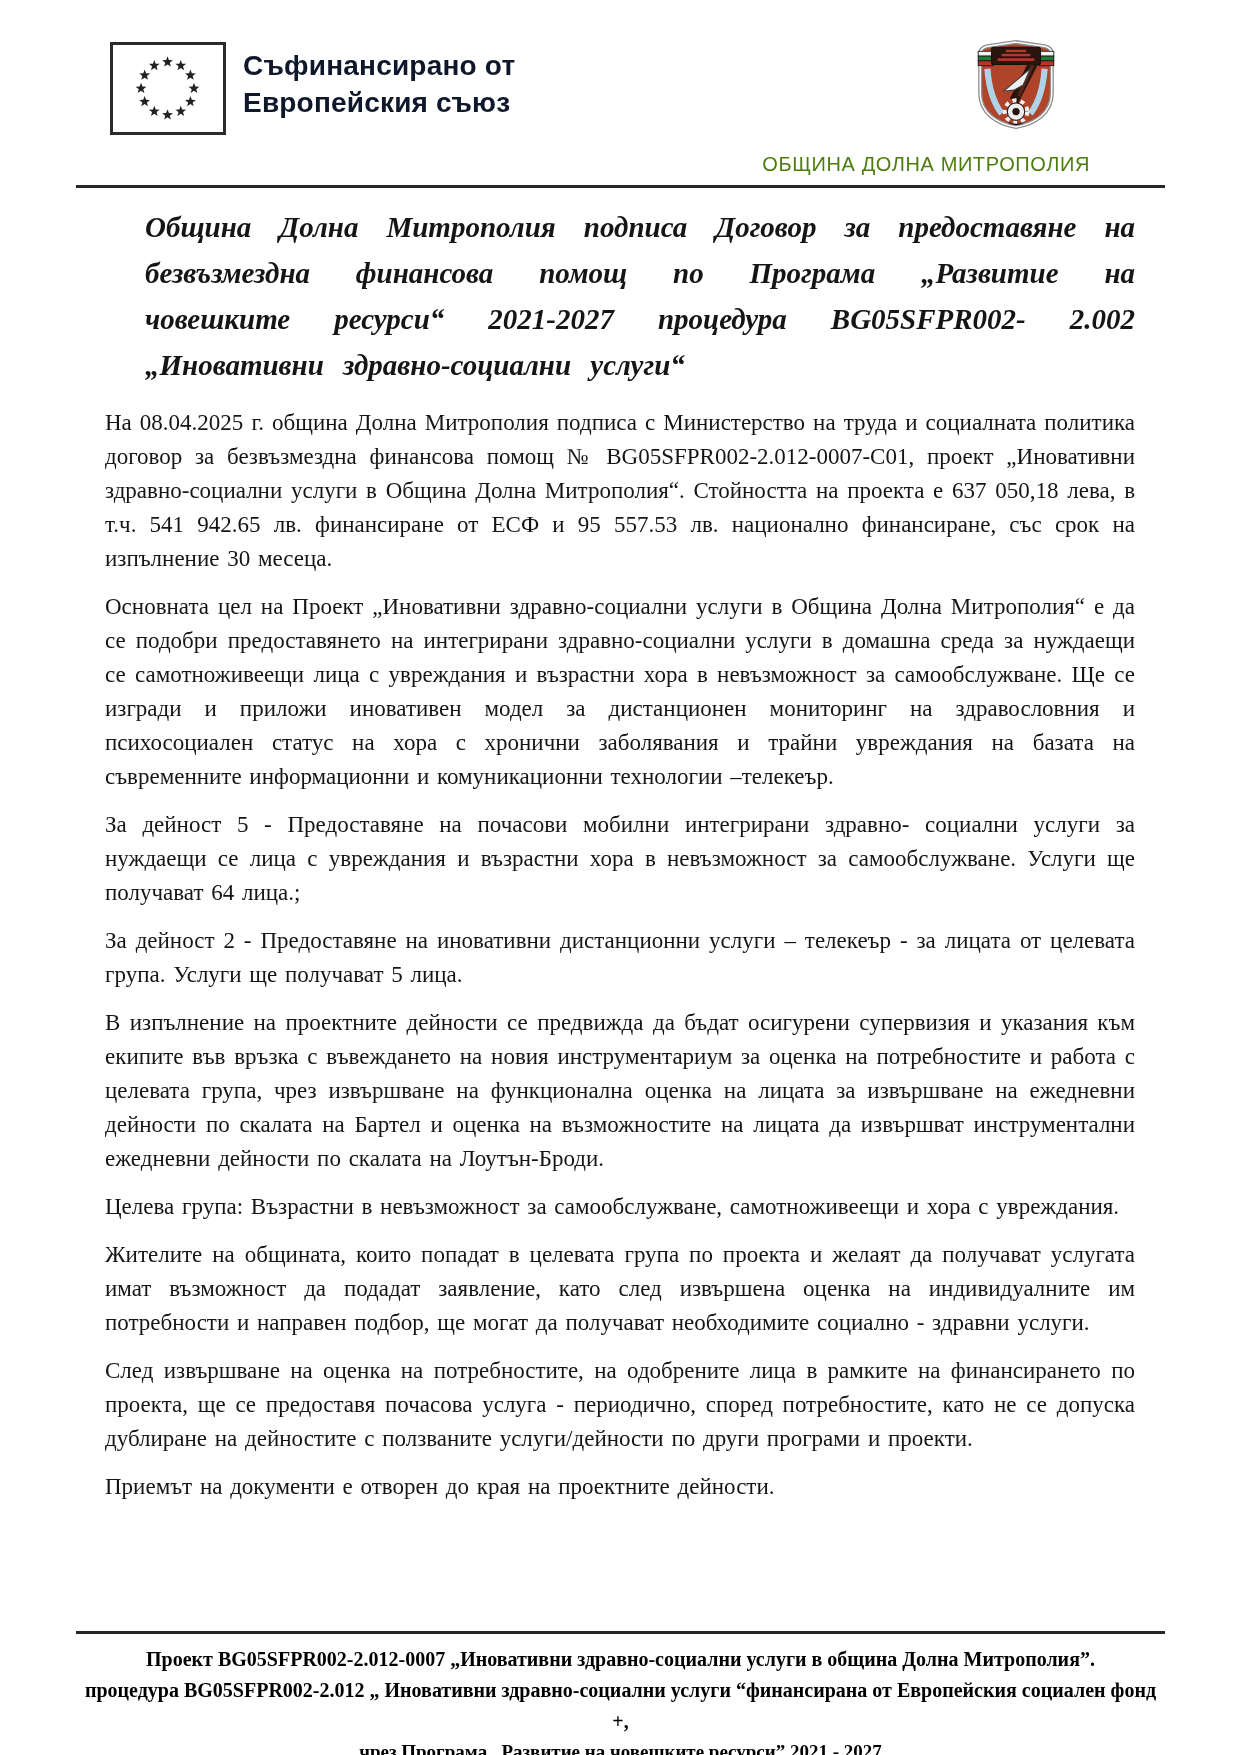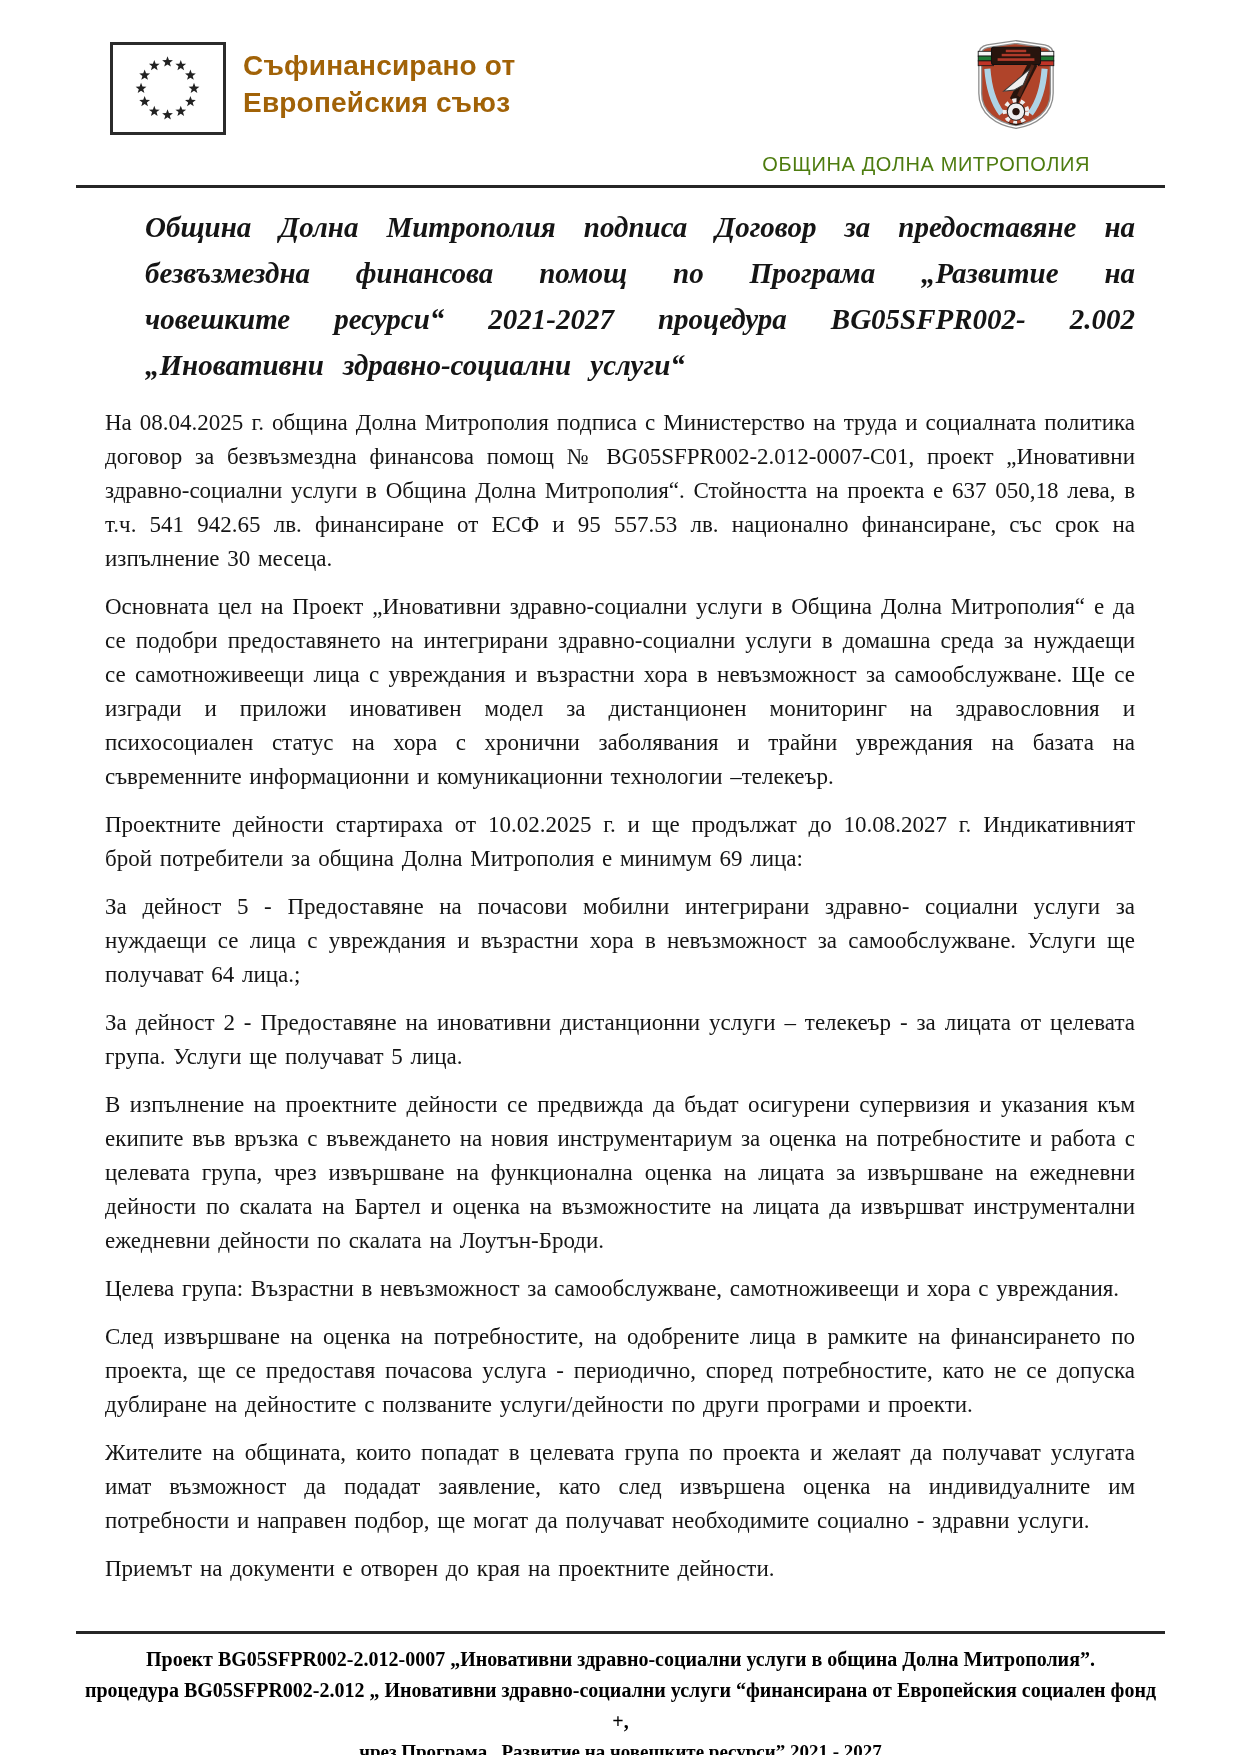--- a/index.html
+++ b/index.html
@@ -11,21 +11,21 @@
   
   .header{position:absolute;left:0;top:0;width:100%;height:192px;}
   .eu-box{
     position:absolute;left:110px;top:42px;width:116px;height:93px;
     border:3px solid #2b2b2b;box-sizing:border-box;background:#fff;
   }
   .eu-box svg{display:block;width:100%;height:100%;}
   .cofin{
     position:absolute;left:243px;top:47px;
     font-family:"Liberation Sans","DejaVu Sans",sans-serif;
-    font-weight:bold;font-size:28px;line-height:37px;color:#a16207;
+    font-weight:bold;font-size:28px;line-height:37px;color:#0f172a;
     letter-spacing:0.2px;
   }
   .emblem{position:absolute;left:975px;top:38px;width:82px;height:92px;}
   .emblem svg{display:block;width:100%;height:100%;}
   .muni-label{
     position:absolute;top:153px;right:151px;
     font-family:"Liberation Sans","DejaVu Sans",sans-serif;
     font-size:20px;color:#4d7c0f;letter-spacing:0.6px;white-space:nowrap;
   }
   .rule-top{
@@ -132,33 +132,32 @@
   </div>
 
   <div class="doc-main">
 
     <p class="doc-title">Община Долна Митрополия подписа Договор за предоставяне на безвъзмездна финансова помощ по Програма „Развитие на човешките ресурси“ 2021-2027 процедура BG05SFPR002- 2.002 „Иновативни здравно-социални услуги“</p>
 
     <p class="para">На 08.04.2025 г. община Долна Митрополия подписа с Министерство на труда и социалната политика договор за безвъзмездна финансова помощ № BG05SFPR002-2.012-0007-C01, проект „Иновативни здравно-социални услуги в Община Долна Митрополия“. Стойността  на проекта е 637 050,18 лева, в т.ч. 541 942.65 лв. финансиране от ЕСФ и 95 557.53 лв. национално финансиране,  със срок на изпълнение 30 месеца.</p>
 
     <p class="para">Основната цел на Проект „Иновативни здравно-социални услуги в Община Долна Митрополия“  е да се подобри предоставянето на интегрирани здравно-социални услуги в домашна среда за нуждаещи се самотноживеещи лица с увреждания и възрастни хора в невъзможност за самообслужване. Ще се изгради и приложи иновативен модел за дистанционен мониторинг на здравословния и психосоциален статус на хора с хронични заболявания и трайни увреждания на базата на съвременните информационни и комуникационни технологии –телекеър.</p>
 
-    <p class="para">Проектните дейности стартираха от 10.02.2025 г. и ще продължат до 10.08.2027 г. Индикативният брой потребители за община Долна Митрополия е минимум 69 лица:</p>
 
     <p class="para">За дейност 5 - Предоставяне на почасови мобилни интегрирани здравно- социални услуги за нуждаещи се лица с увреждания и възрастни хора в невъзможност за самообслужване. Услуги ще получават 64 лица.;</p>
 
     <p class="para">За дейност 2 - Предоставяне на иновативни дистанционни услуги – телекеър  - за лицата от целевата група. Услуги ще получават 5 лица.</p>
 
     <p class="para">В изпълнение на проектните дейности се предвижда да бъдат осигурени супервизия и указания към екипите във връзка с въвеждането на новия инструментариум за оценка на потребностите и работа с целевата група, чрез извършване на функционална оценка на лицата за извършване на ежедневни дейности по скалата на Бартел и оценка на възможностите на лицата да извършват инструментални ежедневни дейности по скалата на Лоутън-Броди.</p>
 
     <p class="para">Целева група: Възрастни в невъзможност за самообслужване, самотноживеещи и хора с увреждания.</p>
 
+    <p class="para">Жителите на общината, които попадат в целевата група  по проекта и желаят да получават услугата имат възможност да подадат заявление, като след извършена оценка на индивидуалните им потребности и направен подбор, ще могат да получават необходимите  социално - здравни услуги.</p>
+
     <p class="para">След извършване на оценка на потребностите, на одобрените лица в рамките на финансирането по проекта, ще се предоставя почасова услуга - периодично, според потребностите, като не се допуска дублиране на дейностите с ползваните услуги/дейности по други програми и проекти.</p>
-
-    <p class="para">Жителите на общината, които попадат в целевата група  по проекта и желаят да получават услугата имат възможност да подадат заявление, като след извършена оценка на индивидуалните им потребности и направен подбор, ще могат да получават необходимите  социално - здравни услуги.</p>
 
     <p class="para">Приемът на документи е отворен до края на проектните дейности.</p>
   </div>
 
   <div class="doc-footer">
     <div class="foot-line-1">Проект BG05SFPR002-2.012-0007 „Иновативни здравно-социални услуги в община Долна Митрополия”.</div>
     <div class="foot-line-2">процедура BG05SFPR002-2.012 „ Иновативни здравно-социални услуги “финансирана от Европейския социален фонд +,</div>
     <div class="foot-line-3">чрез Програма „Развитие на човешките ресурси” 2021 - 2027</div>
   </div>
 

